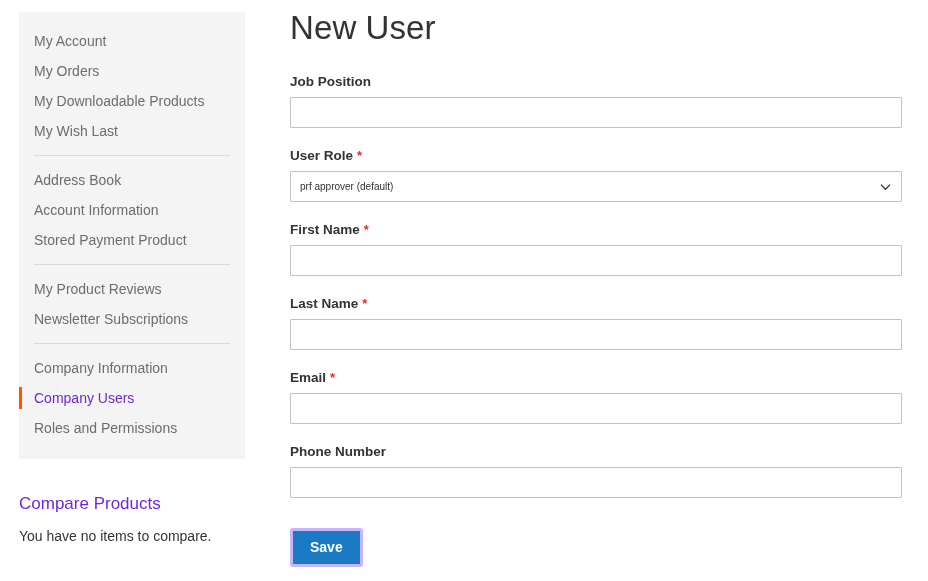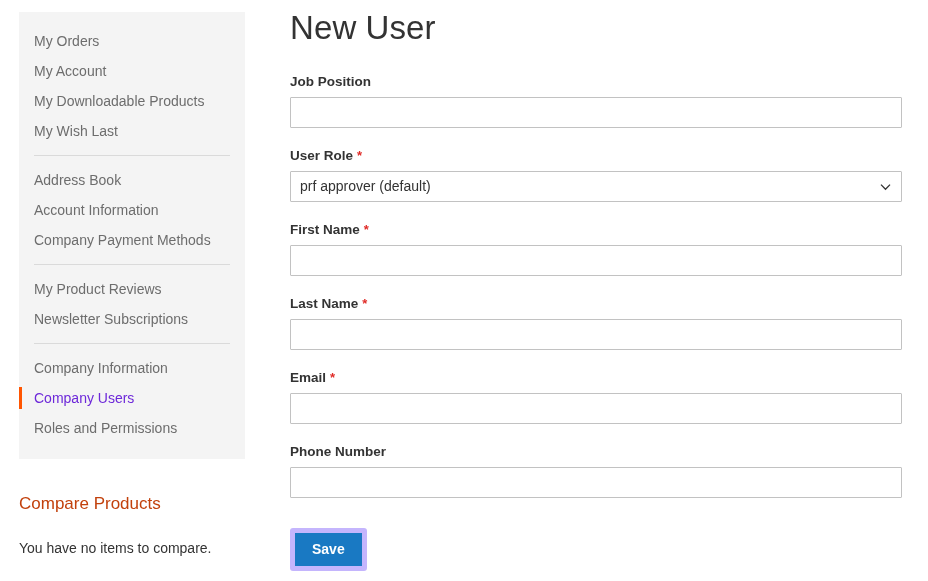--- a/index.html
+++ b/index.html
@@ -60,22 +60,22 @@
   
   .compare-block {
     position: absolute;
     left: 19px;
     top: 493px;
     width: 240px;
   }
   .compare-title {
     font-size: 17px;
     font-weight: 400;
-    color: #c2410c;
-    margin: 0 0 24px 0;
+    color: #6d28d9;
+    margin: 0 0 12px 0;
     line-height: 22px;
   }
   .compare-empty {
     font-size: 14px;
     color: #333333;
     line-height: 18px;
     margin: 0;
   }
 
   
@@ -125,21 +125,21 @@
   .select-wrap {
     position: relative;
     width: 612px;
     height: 31px;
   }
   .select-box {
     width: 612px;
     height: 31px;
     border: 1px solid #c2c2c2;
     background: #ffffff;
-    font-size: 14px;
+    font-size: 10px;
     color: #333333;
     padding: 0 28px 0 9px;
     line-height: 29px;
     border-radius: 1px;
     overflow: hidden;
     white-space: nowrap;
     cursor: pointer;
   }
   .select-chevron {
     position: absolute;
@@ -148,50 +148,50 @@
     height: 31px;
     display: flex;
     align-items: center;
     pointer-events: none;
   }
   .save-button {
     margin-top: 10px;
     display: inline-block;
     background: #1979c3;
     color: #ffffff;
-    border: 5px solid #c4b5fd;
+    border: 3px solid #c4b5fd;
     border-radius: 3px;
     font-family: "Liberation Sans", sans-serif;
     font-size: 14px;
     font-weight: 700;
     padding: 9px 17px 10px 17px;
     line-height: 14px;
     cursor: pointer;
   }
 </style>
 </head>
 <body>
 
 <div class="page">
 
   <nav class="sidebar">
 
     <ul class="nav-group">
+      <li class="nav-item">My Account</li>
       <li class="nav-item">My Orders</li>
-      <li class="nav-item">My Account</li>
       <li class="nav-item">My Downloadable Products</li>
       <li class="nav-item">My Wish Last</li>
     </ul>
 
     <div class="nav-divider"></div>
 
     <ul class="nav-group">
       <li class="nav-item">Address Book</li>
       <li class="nav-item">Account Information</li>
-      <li class="nav-item">Company Payment Methods</li>
+      <li class="nav-item">Stored Payment Product</li>
     </ul>
 
     <div class="nav-divider"></div>
 
     <ul class="nav-group">
       <li class="nav-item">My Product Reviews</li>
       <li class="nav-item">Newsletter Subscriptions</li>
     </ul>
 
     <div class="nav-divider"></div>

